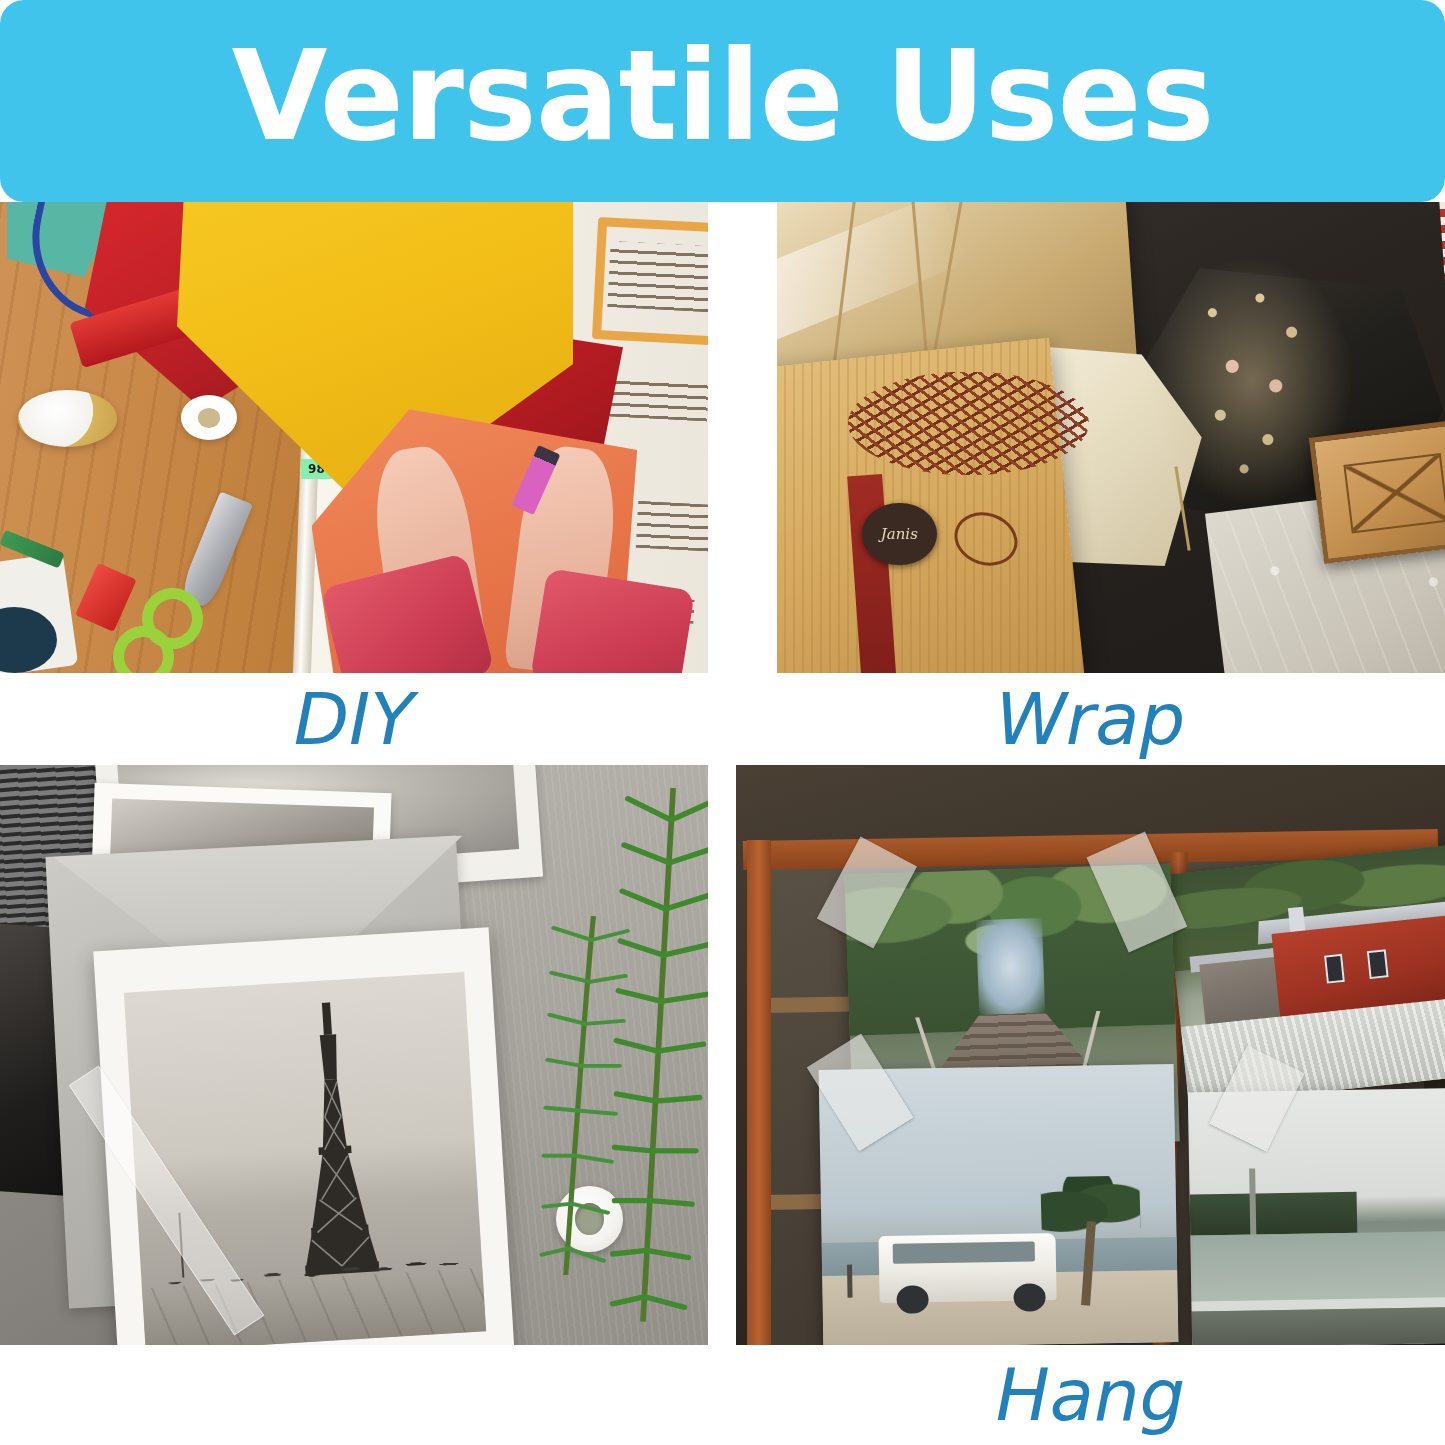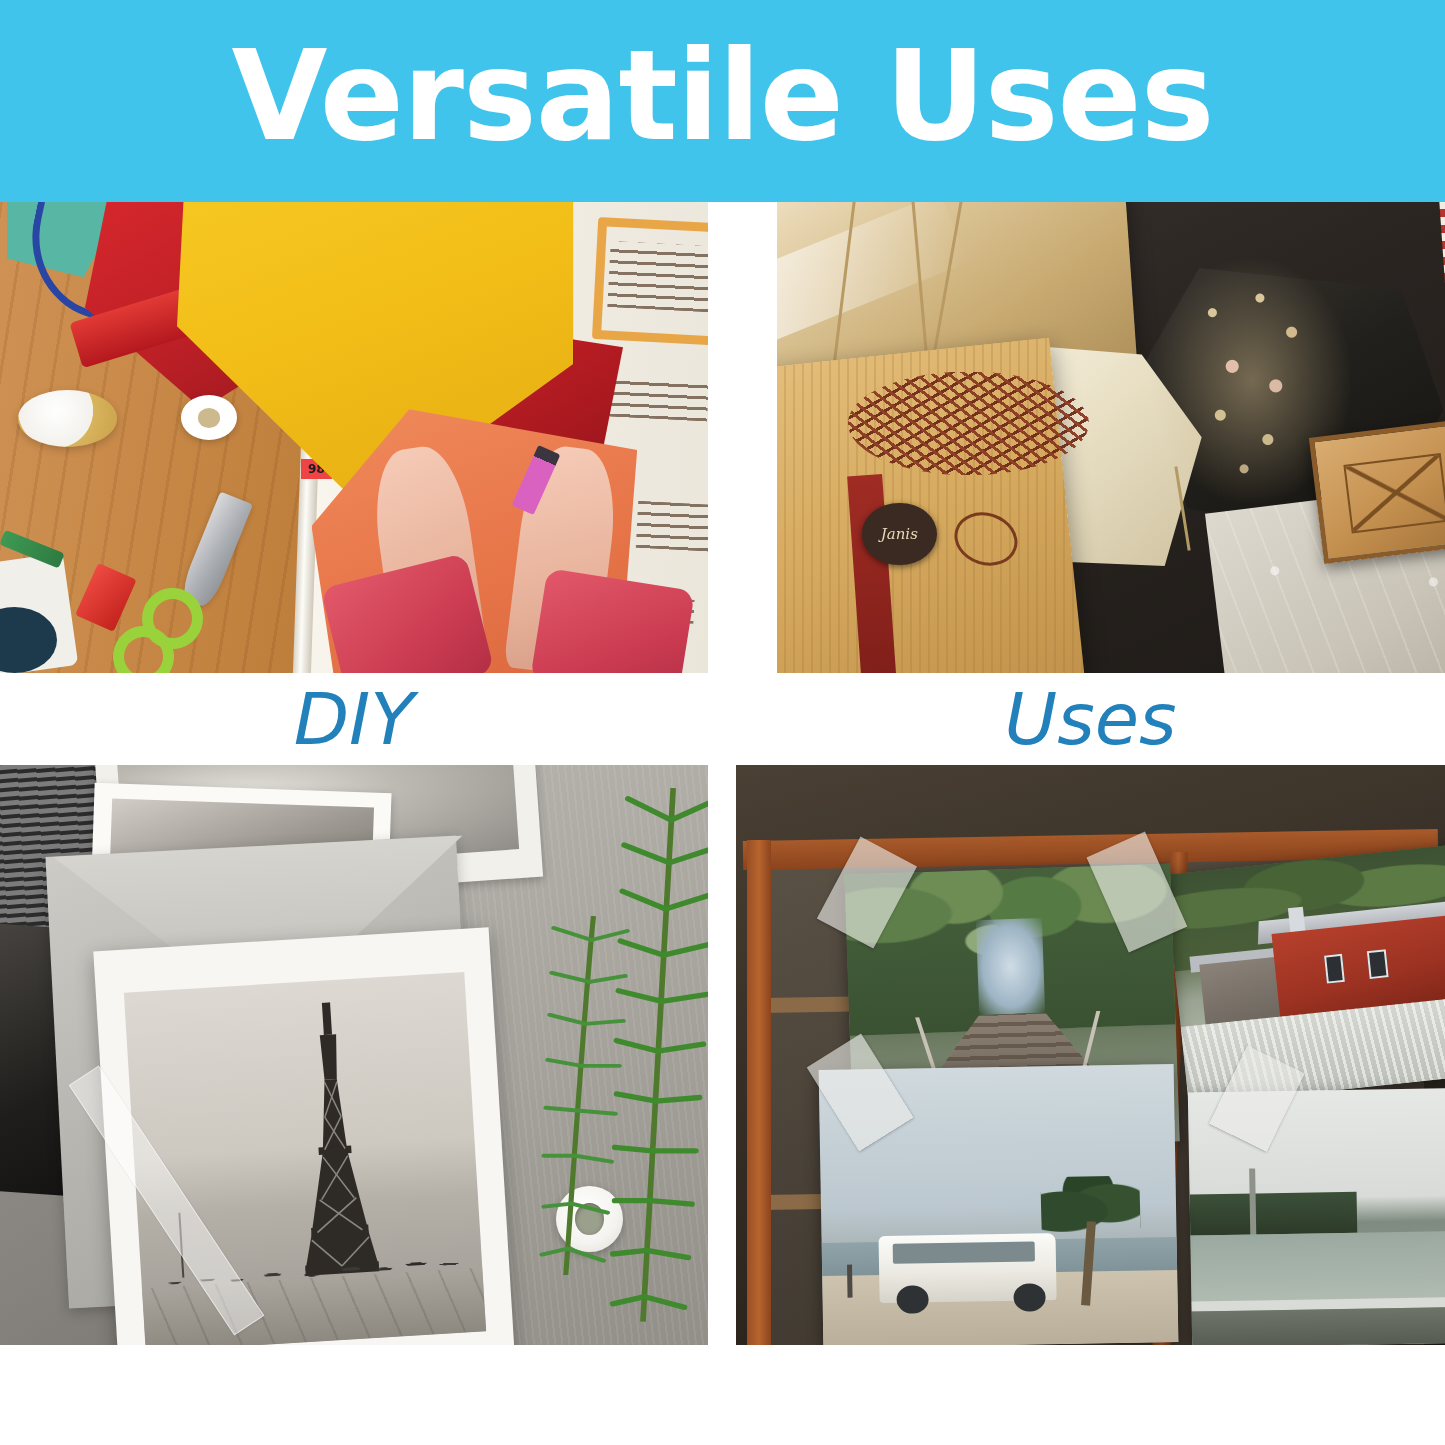--- a/index.html
+++ b/index.html
@@ -13,21 +13,21 @@
     position:relative;
     width:1445px; height:1445px;
     background:#ffffff;
   }
 
   
   .banner {
     position:absolute; left:0; top:0;
     width:1445px; height:202px;
     background:#41c4ec;
-    display:flex; align-items:center; justify-content:center;
+    display:flex; align-items:center; justify-content:center;border-radius:24px;
   }
   .banner-title {
     font-family:"DejaVu Sans", sans-serif;
     font-weight:700;
     font-size:124px;
     line-height:1;
     color:#ffffff;
     letter-spacing:-1px;
     white-space:nowrap;
     padding-bottom:10px;
@@ -203,21 +203,21 @@
     position:absolute; left:77%; top:32%; width:7%; height:9%;
     background:#157f8a; border-radius:50%;
   }
   .diy-dot-green {
     position:absolute; left:56%; top:46%; width:5%; height:8%;
     background:#1d8a3f; border-radius:50% 50% 50% 0;
   }
   .diy-pagenum {
     position:absolute; left:42.5%; top:54.5%;
     width:4.4%; height:4.4%;
-    background:#ef4444;
+    background:#86efac;
     display:flex; align-items:center; justify-content:center;
     font-size:12px; font-weight:700; color:#1c1c1c;
     font-family:"DejaVu Sans", sans-serif;
   }
   .diy-arm-l, .diy-arm-r {
     position:absolute;
     background:linear-gradient(160deg,#f6ccb8 0%,#e8b39c 60%,#d79d86 100%);
   }
   .diy-arm-l { left:54%; top:52%; width:13%; height:48%; border-radius:40% 40% 10% 10%; transform:rotate(-8deg); }
   .diy-arm-r { left:73%; top:52%; width:13%; height:48%; border-radius:40% 40% 10% 10%; transform:rotate(7deg); }
@@ -917,16 +917,19 @@
         <div class="hang-tape ht3"></div>
         <div class="hang-tape ht4"></div>
       </div>
     </div>
   </div>
 
   <div class="caption cap-tl">
     <span class="caption-text">DIY</span>
   </div>
   <div class="caption cap-tr">
-    <span class="caption-text">Uses</span>
+    <span class="caption-text">Wrap</span>
   </div>
+  <div class="caption cap-br">
+    <span class="caption-text">Hang</span>
+  </div>
 
 </div>
 
 </body></html>

